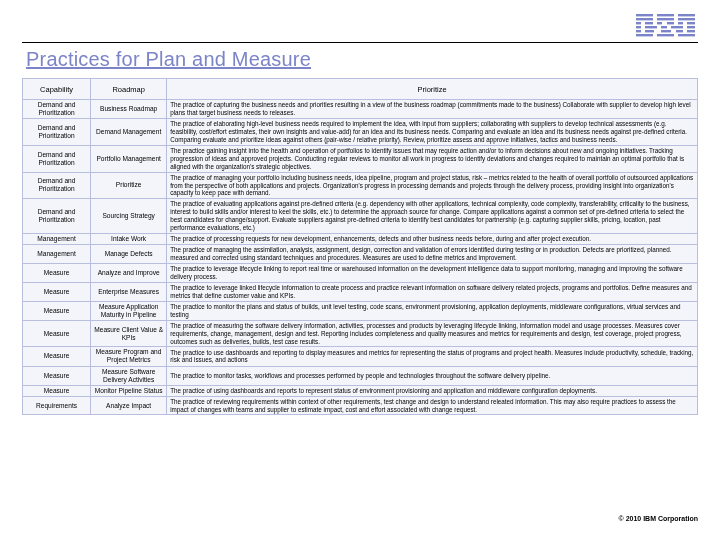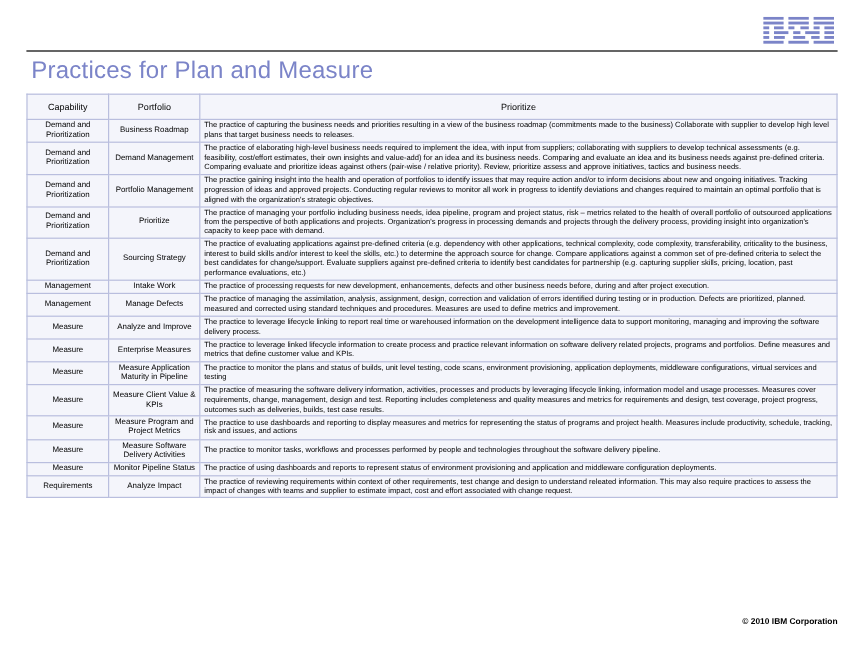--- a/index.html
+++ b/index.html
@@ -45,20 +45,21 @@
 
   
   .slide-title {
     position: absolute;
     top: 48px;
     left: 26px;
     font-size: 20px;
     color: #7b84c8;
     letter-spacing: 0.2px;
     white-space: nowrap;
+    text-decoration: underline;
   }
 
   
   .table-wrap {
     position: absolute;
     top: 78px;
     left: 22px;
     width: 676px;
   }
   table.practice-table {
@@ -155,21 +156,21 @@
   <div class="table-wrap">
     <table class="practice-table">
       <colgroup>
         <col class="col-cap">
         <col class="col-prac">
         <col class="col-desc">
       </colgroup>
       <thead>
         <tr>
           <td>Capability</td>
-          <td>Portfolio</td>
+          <td>Roadmap</td>
           <td>Prioritize</td>
         </tr>
       </thead>
       <tbody>
           <tr>
             <td class="cell-cap">Demand and Prioritization</td>
             <td class="cell-prac">Business Roadmap</td>
             <td class="cell-desc">The practice of capturing the business needs and priorities resulting in a view of the business roadmap (commitments made to the business) Collaborate with supplier to develop high level plans that target business needs to releases.</td>
           </tr>
           <tr>

